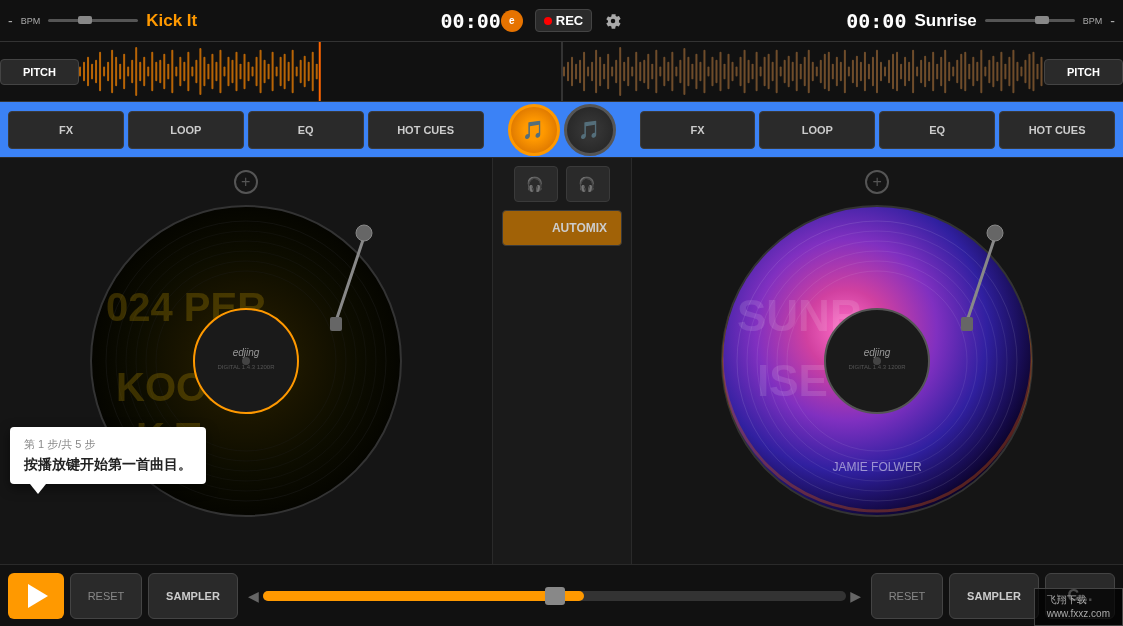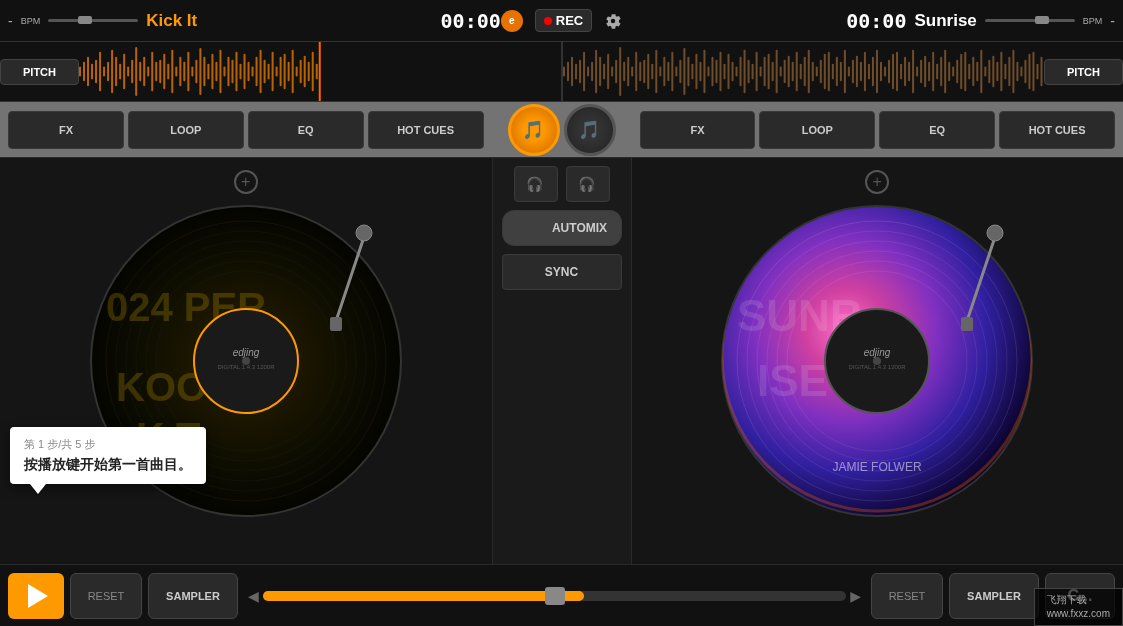--- a/index.html
+++ b/index.html
@@ -157,21 +157,21 @@
     }
     .waveform-svg {
       width: 100%;
       height: 100%;
     }
 
     
     .controls-row {
       display: flex;
       height: 56px;
-      background: #737373;
+      background: #3b82f6;
       border-bottom: 1px solid #2a2a2a;
     }
     .controls-left, .controls-right {
       display: flex;
       align-items: center;
       flex: 1;
       gap: 4px;
       padding: 6px 8px;
     }
     .controls-center {
@@ -321,23 +321,23 @@
       border-radius: 4px;
       display: flex;
       align-items: center;
       justify-content: center;
       cursor: pointer;
       font-size: 14px;
     }
     .automix-btn {
       width: 120px;
       height: 36px;
-      background: #404040;
+      background: #a16207;
       border: 1px solid #3a3a3a;
-      border-radius: 12px;
+      border-radius: 4px;
       display: flex;
       align-items: center;
       justify-content: center;
       cursor: pointer;
       font-size: 12px;
       font-weight: bold;
       color: #ccc;
       padding-left: 36px;
     }
     .sync-btn {
@@ -855,21 +855,20 @@
     </div>
   </div>
 
   <div class="center-mixer">
 
     <div class="headphone-row">
       <div class="headphone-btn">🎧</div>
       <div class="headphone-btn">🎧</div>
     </div>
     <div class="automix-btn">AUTOMIX</div>
-    <div class="sync-btn">SYNC</div>
   </div>
 
   <div class="deck-right">
     <div class="plus-btn">+</div>
     <div style="position:relative; width:320px; height:320px;">
       <svg width="320" height="320" viewBox="0 0 320 320">
         <defs>
           <radialGradient id="vg-right" cx="40%" cy="40%" r="65%">
             <stop offset="0%" stop-color="#ff70c8"></stop>
             <stop offset="20%" stop-color="#d040a0"></stop>

